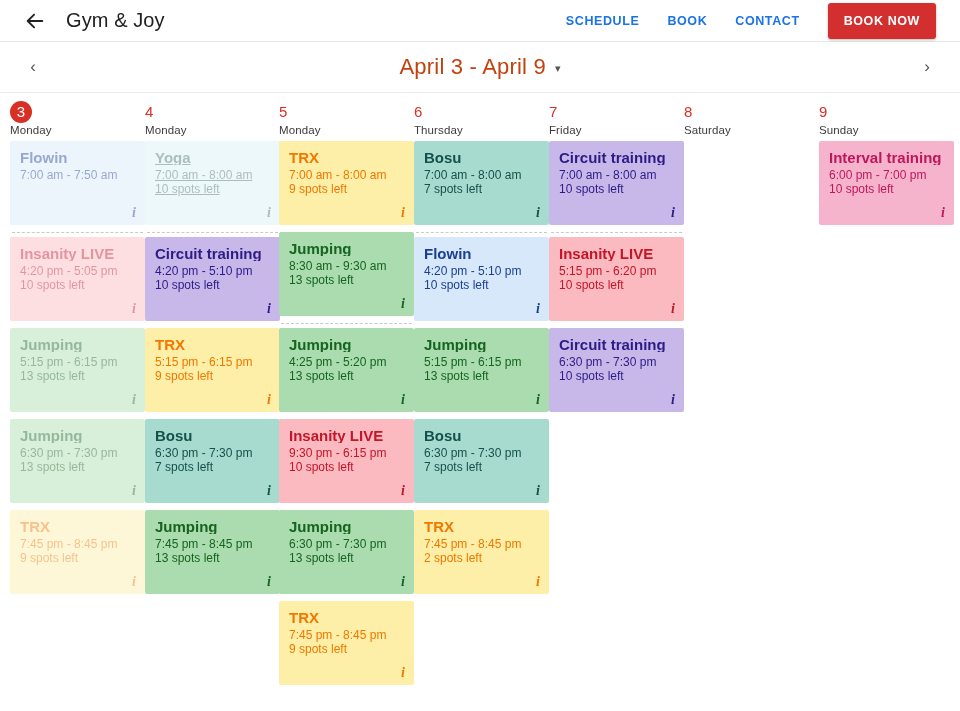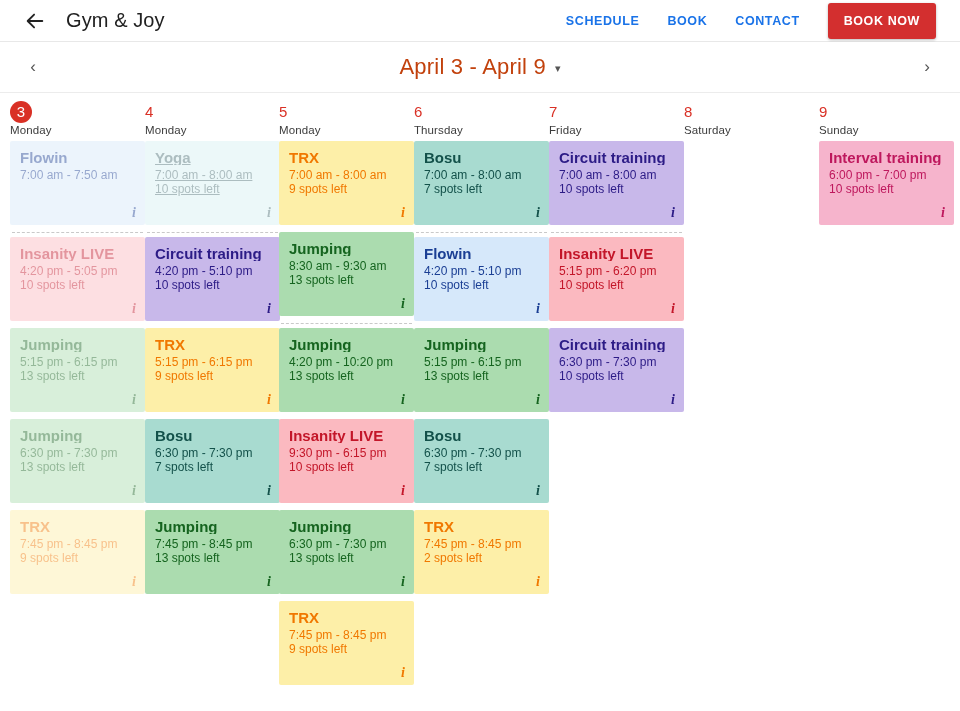--- a/index.html
+++ b/index.html
@@ -302,21 +302,21 @@
         </div>
         <div class="card" style="background: rgb(171, 220, 175); color: rgb(21, 100, 31);">
           <div class="card-title">Jumping</div>
           <div class="card-time">8:30 am - 9:30 am</div>
           <div class="card-spots">13 spots left</div>
           <div class="card-info">i</div>
         </div>
         <div class="divider"></div>
         <div class="card" style="background: rgb(171, 220, 175); color: rgb(21, 100, 31);">
           <div class="card-title">Jumping</div>
-          <div class="card-time">4:20 pm - 10:20 pm</div>
+          <div class="card-time">4:25 pm - 5:20 pm</div>
           <div class="card-spots">13 spots left</div>
           <div class="card-info">i</div>
         </div>
         <div class="card" style="background: rgb(251, 185, 192); color: rgb(195, 22, 41);">
           <div class="card-title">Insanity LIVE</div>
           <div class="card-time">9:30 pm - 6:15 pm</div>
           <div class="card-spots">10 spots left</div>
           <div class="card-info">i</div>
         </div>
         <div class="card" style="background: rgb(171, 220, 175); color: rgb(21, 100, 31);">

